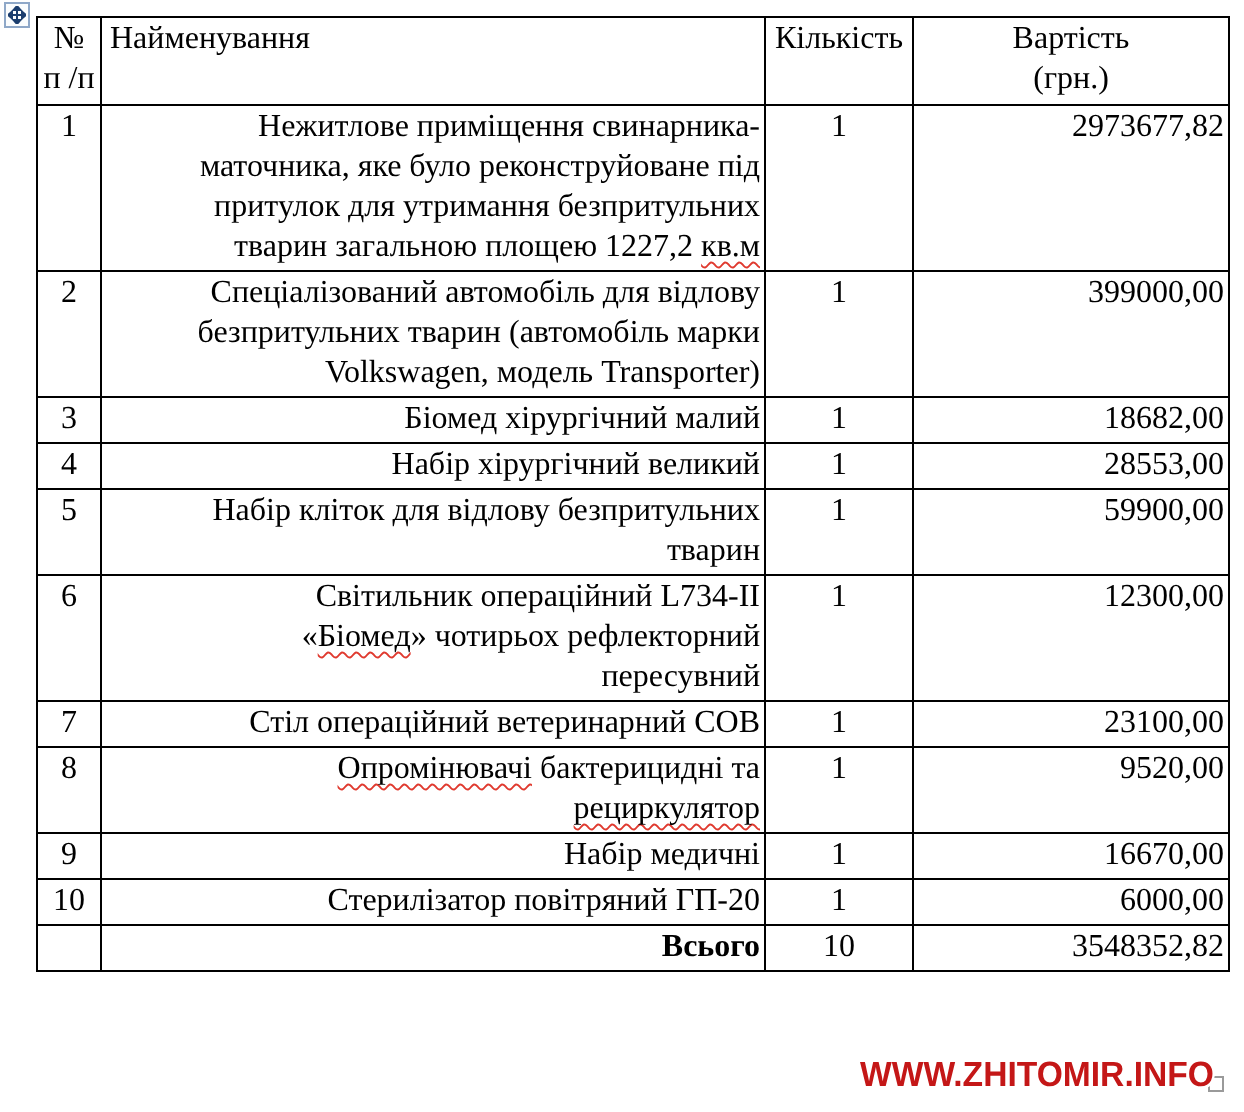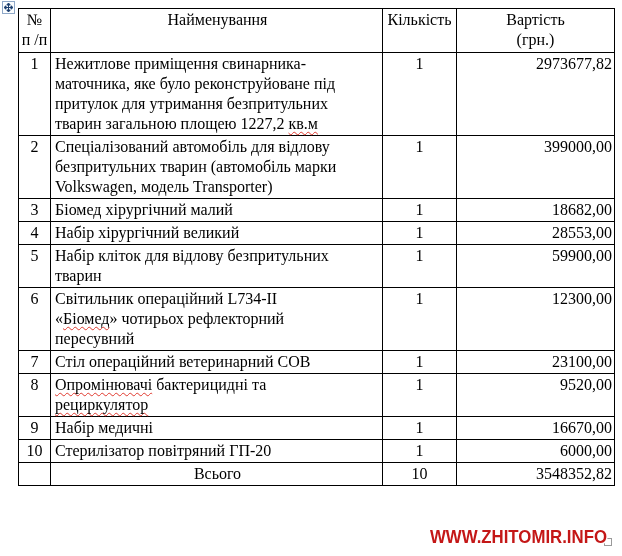--- a/index.html
+++ b/index.html
@@ -13,24 +13,24 @@
   
   .resize-handle{position:absolute;left:604px;top:538px;width:8px;height:8px;
         border:1px solid #9a9a9a;background:#fff;}
 
   table.doc{position:absolute;left:18px;top:8px;width:596px;
         border-collapse:collapse;table-layout:fixed;
         font-size:16px;line-height:20px;}
   table.doc td, table.doc th{border:1px solid #000;vertical-align:top;padding:1px 2px;}
   table.doc th{font-weight:normal;text-align:center;white-space:pre-line;height:44px;}
   .col-num{width:32px;text-align:center;}
-  .col-name{width:332px;text-align:left;padding-left:4px !important;white-space:pre-line;}
+  .col-name{width:332px;text-align:right;padding-left:4px !important;white-space:pre-line;}
   .col-qty{width:74px;text-align:center;margin-left:28px;}
   .col-cost{width:158px;text-align:right;}
-  .total-label{text-align:center;padding-left:4px !important;}
+  .total-label{text-align:right;padding-left:4px !important;font-weight:bold;}
 
   .sp-err{text-decoration:underline;text-decoration-style:wavy;text-decoration-color:#e03a2f;
           text-decoration-thickness:1px;text-underline-offset:2px;text-decoration-skip-ink:none;font-family:Liberation Serif, serif;}
 
   .watermark{position:absolute;left:430px;top:527px;z-index:5;
         font-family:"Liberation Sans",sans-serif;font-weight:bold;font-size:17.5px;
         letter-spacing:0px;transform:scaleX(0.96);transform-origin:left center;
         text-shadow:-1px -1px 0 #fff,1px -1px 0 #fff,-1px 1px 0 #fff,1px 1px 0 #fff,
                     0 -1px 0 #fff,0 1px 0 #fff,-1px 0 0 #fff,1px 0 0 #fff;
         white-space:nowrap;}
@@ -53,21 +53,21 @@
         </g>
       </svg>
     </span>
   </div>
 
   <table class="doc">
     <thead>
       <tr>
         <th class="col-num">№
 п /п</th>
-        <th class="col-name" style="text-align:center;">Найменування</th>
+        <th class="col-name" style="text-align:left;">Найменування</th>
         <th class="col-qty">Кількість</th>
         <th class="col-cost">Вартість
 (грн.)</th>
       </tr>
     </thead>
     <tbody id="tbody">
         <tr>
           <td class="col-num">1</td>
           <td class="col-name">Нежитлове приміщення свинарника-
 маточника, яке було реконструйоване під

